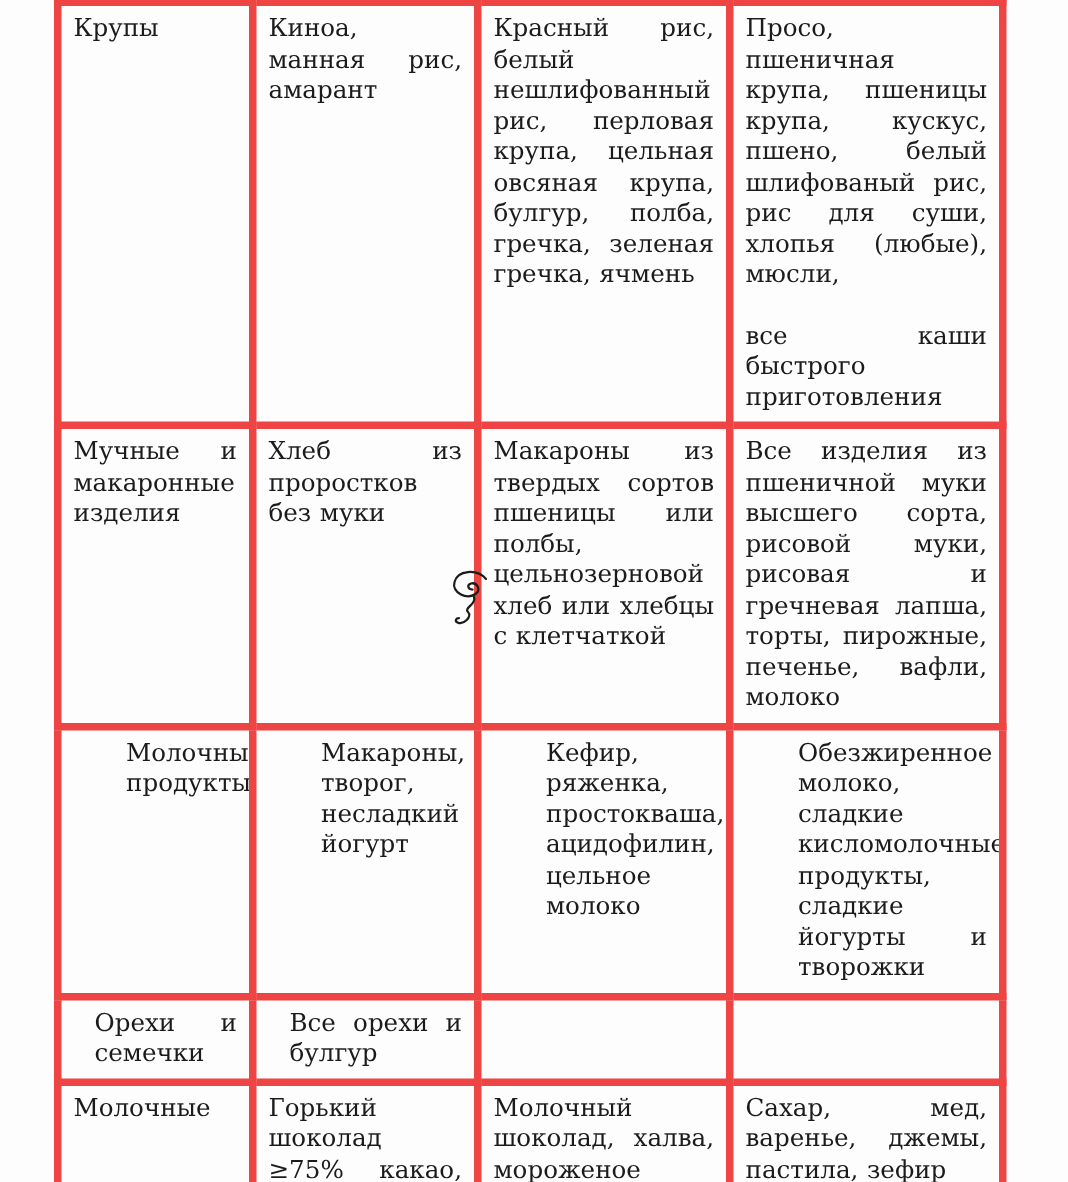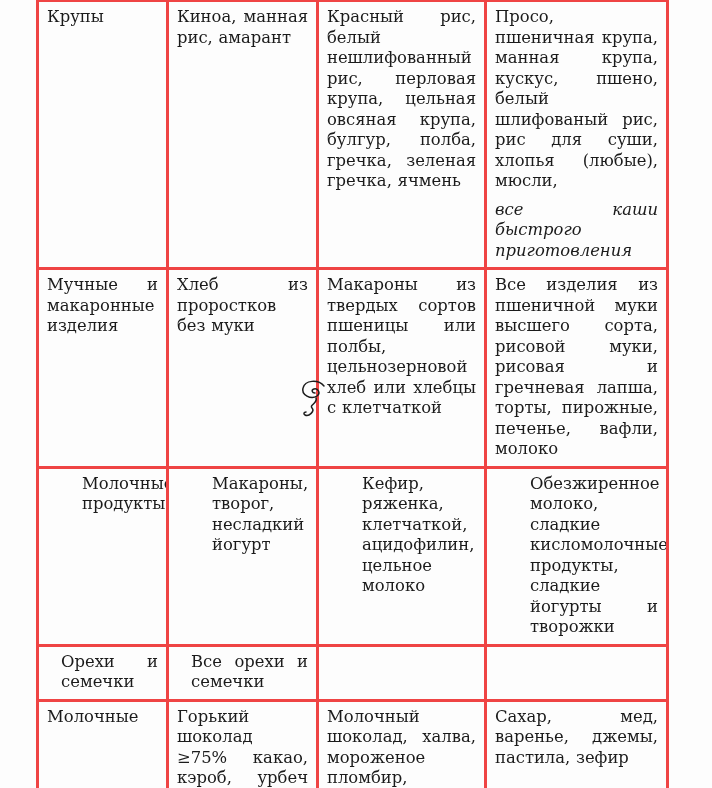--- a/index.html
+++ b/index.html
@@ -18,35 +18,34 @@
   }
   table.food-table {
     position: absolute;
     left: 36px;
     top: -1px;
     width: 630px;
     border-collapse: collapse;
     table-layout: fixed;
   }
   table.food-table td {
-    border: 3px solid #ef4444;
+    border: 5px solid #ef4444;
     vertical-align: top;
     box-sizing: border-box;
     padding: 5px 8px 6px 8px;
     font-size: 16.4px;
     line-height: 20.5px;
     overflow: hidden;
   }
   .par {
     text-align: justify;
     word-spacing: 0.5px;
   }
   .par + .par {
-    margin-top: 8px;
-    font-style: italic;
+    margin-top: 20px;
   }
   tr.r0 td { height: 228px; }
   tr.r1 td { height: 197px; }
   tr.r2 td { height: 133px; padding-left: 43px; }
   tr.r3 td { height: 54px; padding-left: 22px; }
   tr.r4 td { height: 174px; }
   .handwritten {
     position: absolute;
     left: 293px;
     top: 377px;
@@ -72,21 +71,21 @@
         <td>
             <div class="par">Крупы</div>
           </td>
         <td>
             <div class="par">Киноа, манная рис, амарант</div>
           </td>
         <td>
             <div class="par">Красный рис, белый нешлифованный рис, перловая крупа, цельная овсяная крупа, булгур, полба, гречка, зеленая гречка, ячмень</div>
           </td>
         <td>
-          <div class="par">Просо, пшеничная крупа, манная крупа, кускус, пшено, белый шлифованый рис, рис для суши, хлопья (любые), мюсли,</div>
+          <div class="par">Просо, пшеничная крупа, пшеницы крупа, кускус, пшено, белый шлифованый рис, рис для суши, хлопья (любые), мюсли,</div>
           <div class="par">все каши быстрого приготовления</div>
         </td>
       </tr>
       <tr class="r1">
         <td>
             <div class="par">Мучные и макаронные изделия</div>
           </td>
         <td>
             <div class="par">Хлеб из проростков без муки</div>
           </td>
@@ -98,32 +97,32 @@
           </td>
       </tr>
       <tr class="r2">
         <td>
             <div class="par">Молочные продукты</div>
           </td>
         <td>
             <div class="par">Макароны, творог, несладкий йогурт</div>
           </td>
         <td>
-            <div class="par">Кефир, ряженка, клетчаткой, ацидофилин, цельное молоко</div>
+            <div class="par">Кефир, ряженка, простокваша, ацидофилин, цельное молоко</div>
           </td>
         <td>
             <div class="par">Обезжиренное молоко, сладкие кисломолочные продукты, сладкие йогурты и творожки</div>
           </td>
       </tr>
       <tr class="r3">
         <td>
             <div class="par">Орехи и семечки</div>
           </td>
         <td>
-            <div class="par">Все орехи и семечки</div>
+            <div class="par">Все орехи и булгур</div>
           </td>
         <td>
             <div class="par"></div>
           </td>
         <td>
             <div class="par"></div>
           </td>
       </tr>
       <tr class="r4">
         <td>

